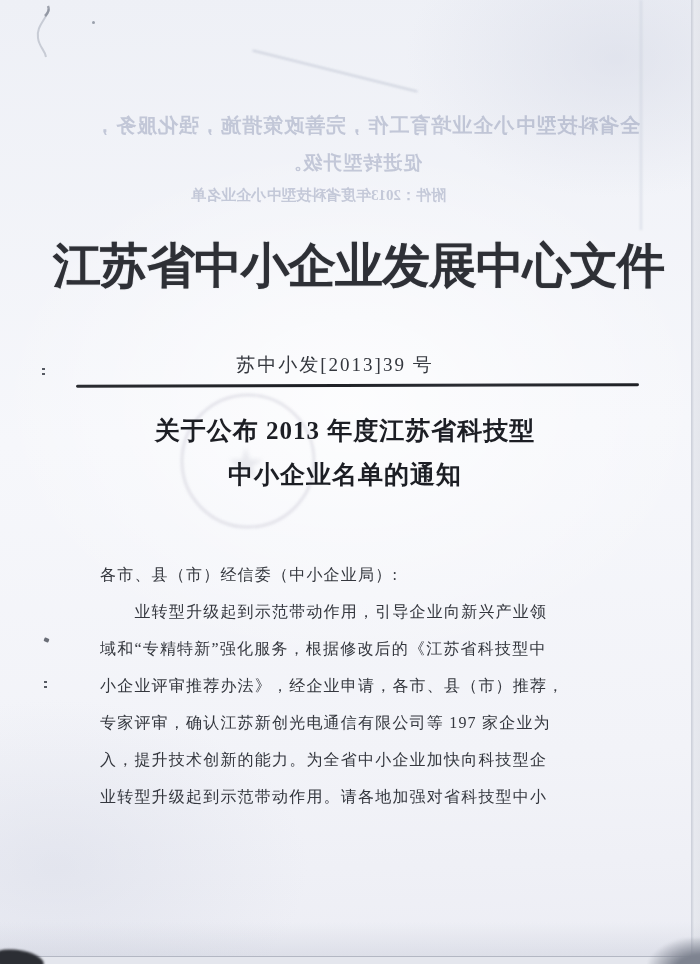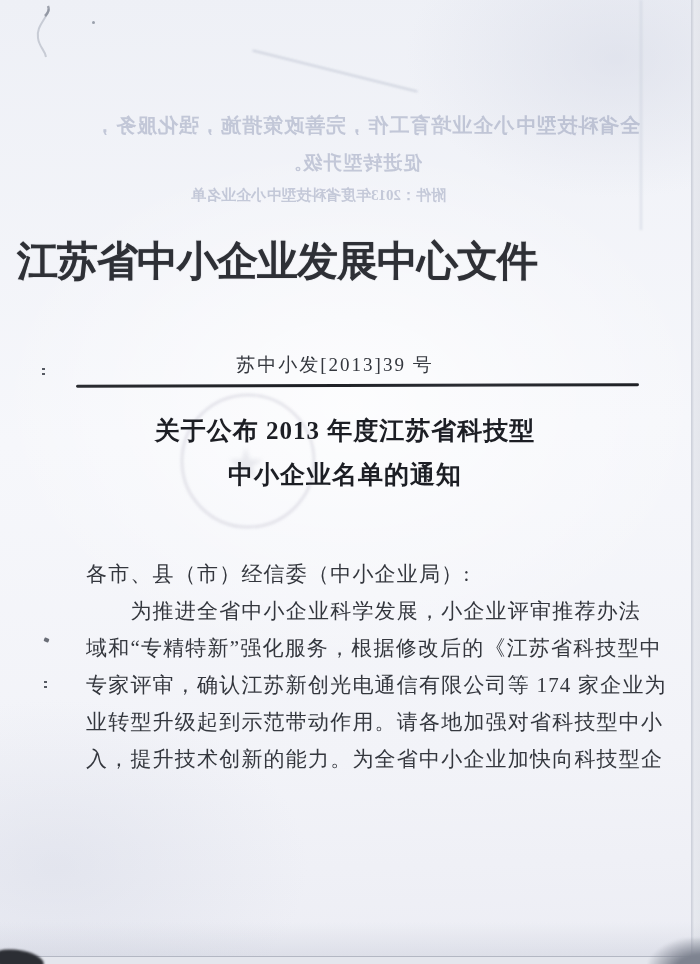--- a/index.html
+++ b/index.html
@@ -20,23 +20,23 @@
     color:rgba(118,128,164,.38);
     filter:blur(.7px);
     white-space:nowrap;overflow:hidden;
     font-weight:bold;
   }
   .ghost1{left:75px;top:112px;width:565px;font-size:20px;letter-spacing:1px;}
   .ghost2{left:288px;top:150px;width:134px;font-size:19px;letter-spacing:1px;}
   .ghost3{left:166px;top:186px;width:280px;font-size:15px;letter-spacing:0;}
   
   .masthead{
-    left:0;top:234px;width:100%;text-align:left;
+    left:0;top:234px;width:100%;text-align:center;
     font-family:"Liberation Sans","DejaVu Sans",sans-serif;
-    font-weight:900;font-size:41px;letter-spacing:-1px;
+    font-weight:900;font-size:48px;letter-spacing:-1px;
     color:#2e3036;text-shadow:0 0 1px rgba(46,48,54,.45);
     white-space:nowrap;
     padding-left:17px;
   }
   .docnum{
     left:0;top:352px;width:100%;text-align:center;
     font-size:19px;letter-spacing:2px;color:#34373e;
     transform:translateX(-15px);
   }
   .rule{
@@ -56,22 +56,22 @@
   
   .ntitle{
     left:0;width:100%;text-align:center;white-space:nowrap;
     font-weight:bold;font-size:25px;letter-spacing:1px;color:#1c1e24;
     transform:translateX(-5px);
   }
   .ntitle1{top:414px;}
   .ntitle2{top:458px;}
   
   .bodytext{
-    left:86px;top:556px;width:534px;
-    font-size:21px;letter-spacing:1.2px;line-height:37px;
+    left:100px;top:556px;width:534px;
+    font-size:16px;letter-spacing:1.2px;line-height:37px;
     color:#34373e;
   }
   .bodytext div{white-space:nowrap;}
   
   .crease2{left:250px;top:70px;width:170px;height:2px;background:rgba(175,182,200,.5);
     transform:rotate(14deg);filter:blur(1.2px);}
   .crease3{left:640px;top:0;width:2px;height:230px;background:rgba(200,205,218,.5);filter:blur(1px);}
   .dot-tl{left:92px;top:21px;width:3px;height:3px;background:#9aa0ac;border-radius:50%;}
   .mark-colon1{left:42px;top:368px;width:3px;height:2px;background:#565a63;box-shadow:0 5px 0 #565a63;}
   .mark-a{left:44px;top:638px;width:5px;height:4px;background:#6a6e77;border-radius:1px;transform:rotate(20deg);}
@@ -112,25 +112,26 @@
   <div class="abs rule"></div>
 
   <div class="abs seal"></div>
   <div class="abs seal-star">★</div>
 
   <div class="abs ntitle ntitle1">关于公布 2013 年度江苏省科技型</div>
   <div class="abs ntitle ntitle2">中小企业名单的通知</div>
 
   <div class="abs bodytext">
     <div>各市、县（市）经信委（中小企业局）:</div>
-    <div>　　为推进全省中小企业科学发展，小企业评审推荐办法</div>
+    <div>　　业转型升级起到示范带动作用，引导企业向新兴产业领</div>
     <div>域和“专精特新”强化服务，根据修改后的《江苏省科技型中</div>
-    <div>专家评审，确认江苏新创光电通信有限公司等 174 家企业为</div>
+    <div>小企业评审推荐办法》，经企业申请，各市、县（市）推荐，</div>
+    <div>专家评审，确认江苏新创光电通信有限公司等 197 家企业为</div>
+    <div>入，提升技术创新的能力。为全省中小企业加快向科技型企</div>
     <div>业转型升级起到示范带动作用。请各地加强对省科技型中小</div>
-    <div>入，提升技术创新的能力。为全省中小企业加快向科技型企</div>
   </div>
 
   <div class="abs edge-right"></div>
   <div class="abs bottom-shade"></div>
   <div class="abs edge-bottom"></div>
   <div class="abs corner-dark"></div>
   <div class="abs corner-gray"></div>
 
 </div>
 

